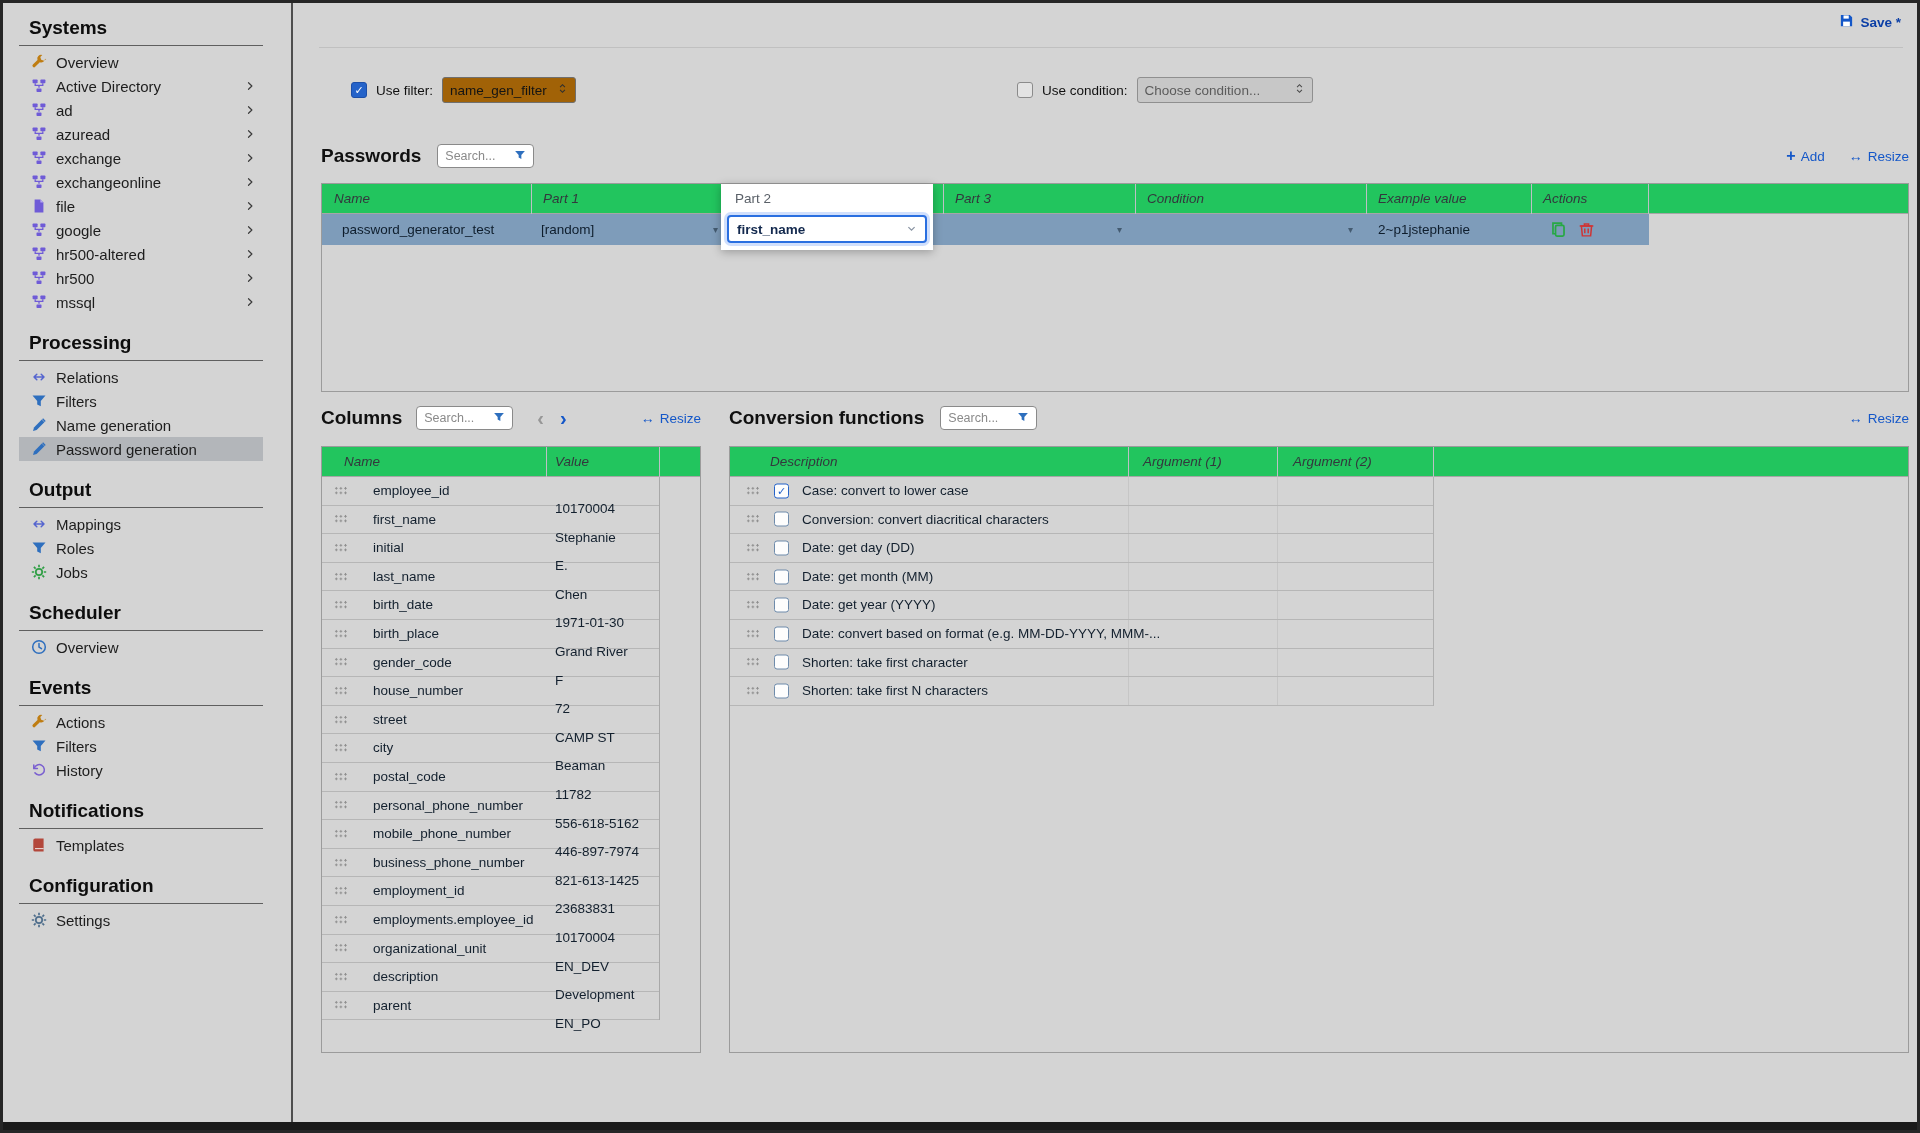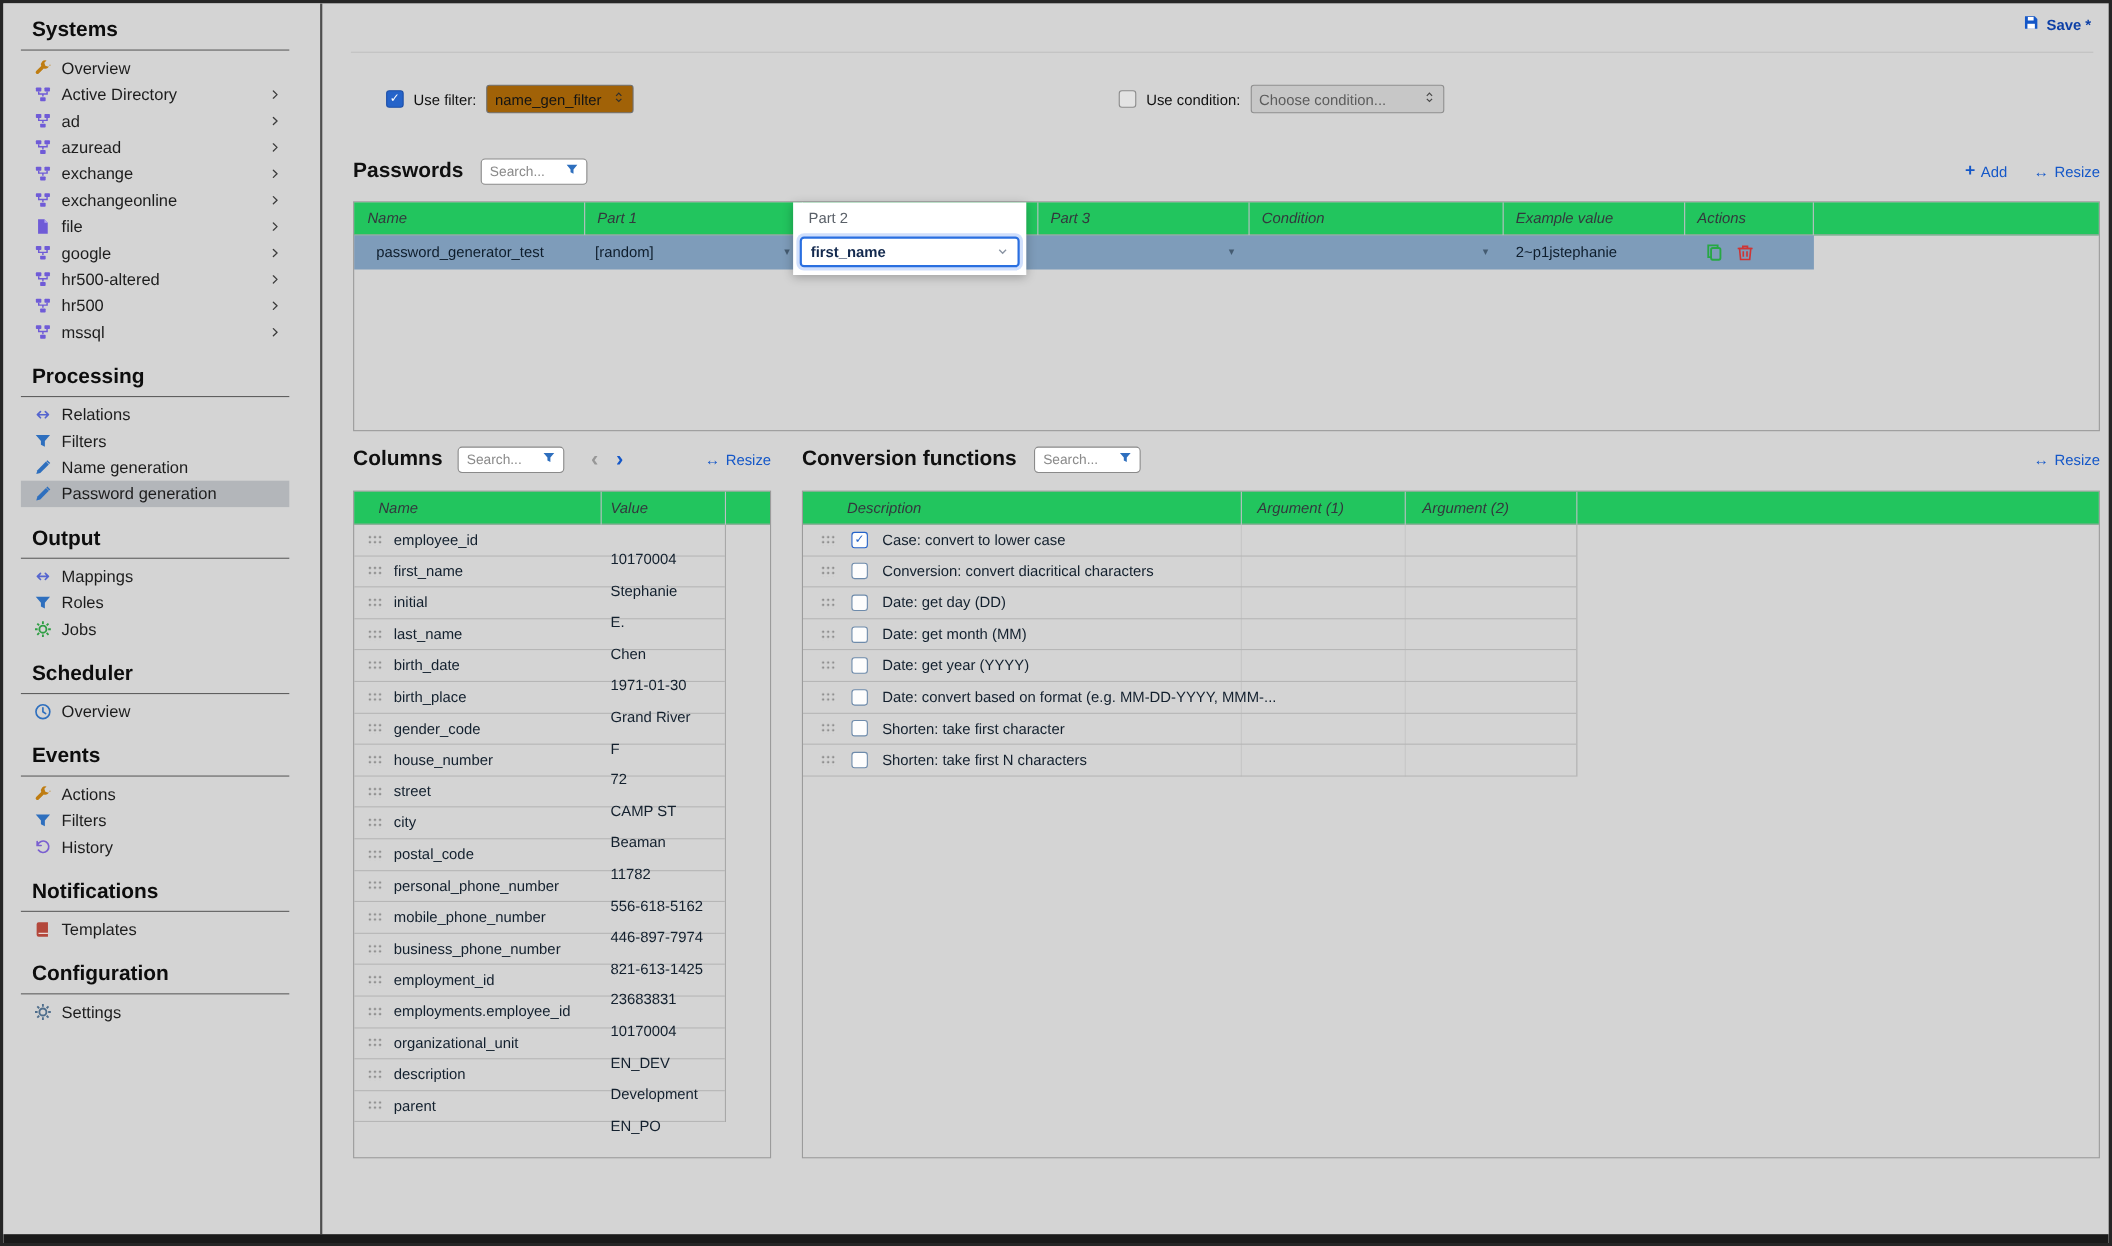--- a/index.html
+++ b/index.html
@@ -68,21 +68,21 @@
 
   
   .col-head{position:absolute;left:318px;top:403px;width:380px;display:flex;align-items:center;gap:14px;}
   .pager{display:flex;gap:16px;align-items:center;margin-left:10px;}
   .pager .prev{color:#979797;font-size:20px;font-weight:700;line-height:1;}
   .pager .next{color:#1457c8;font-size:20px;font-weight:700;cursor:pointer;line-height:1;}
   .col-head .link{margin-left:auto;}
   .col-panel{position:absolute;left:318px;top:443px;width:380px;height:607px;border:1px solid #9b9b9b;}
   .col-rows{width:338px;border-right:1px solid #a8a8a8;}
   .data-row{position:relative;height:28.6px;border-bottom:1px solid #b6b6b6;font-size:13.5px;color:#13202e;line-height:27.6px;}
-  .data-row .rname{position:absolute;left:36px;white-space:nowrap;}
+  .data-row .rname{position:absolute;left:51px;white-space:nowrap;}
   .data-row .rvalue{position:absolute;left:233px;white-space:nowrap;margin-top:18px;}
   .drag-handle{position:absolute;left:12px;top:50%;transform:translateY(-50%);width:14px;height:10px;
     background-image:radial-gradient(circle,#8f8f8f 1.1px,transparent 1.25px);background-size:4.6px 4.6px;cursor:grab;}
 
   .conv-head{position:absolute;left:726px;top:403px;width:1180px;display:flex;align-items:center;gap:16px;}
   .conv-head .link{margin-left:auto;}
   .conv-panel{position:absolute;left:726px;top:443px;width:1180px;height:607px;border:1px solid #9b9b9b;}
   .conv-rows{position:relative;width:704px;border-right:1px solid #b0b0b0;}
   .conv-rows .vline{position:absolute;top:0;bottom:0;width:1px;background:#c6c6c6;}
   .conv-row{position:relative;height:28.6px;border-bottom:1px solid #b6b6b6;font-size:13.5px;color:#13202e;line-height:27.6px;}

